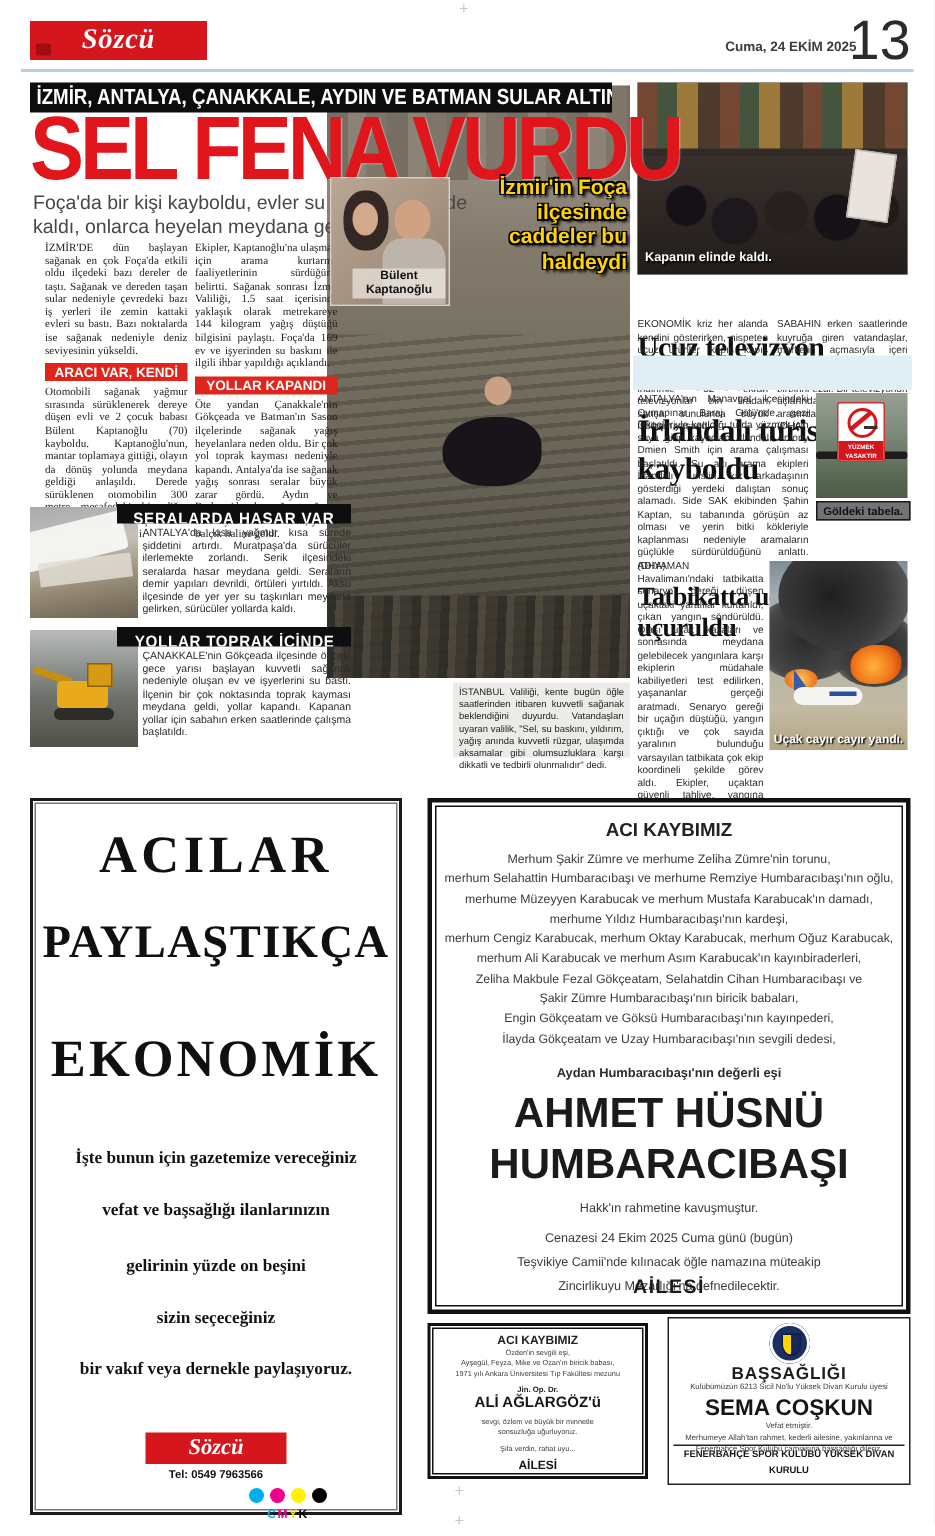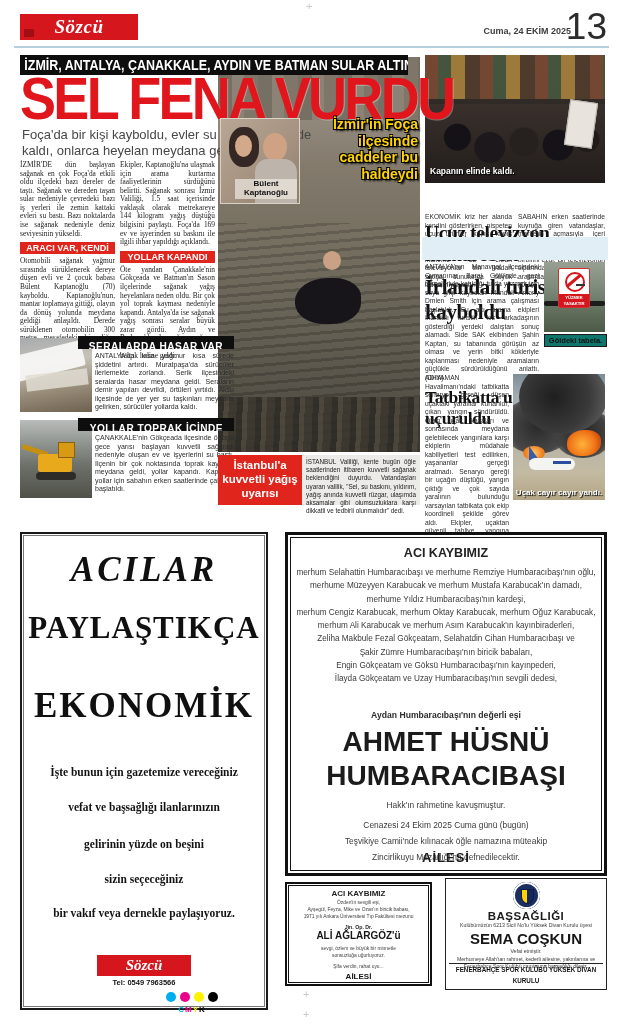--- a/index.html
+++ b/index.html
@@ -44,21 +44,21 @@
   .inset-photo .face1{position:absolute;left:14px;top:16px;width:17px;height:22px;background:#d3a98c;border-radius:50%;}
   .inset-photo .face2{position:absolute;left:42px;top:14px;width:24px;height:28px;background:#cfa284;border-radius:50%;}
   .inset-photo .shirt{position:absolute;left:34px;top:40px;width:42px;height:44px;background:#bdb4ac;border-radius:30% 30% 0 0;}
   .inset-caption{position:absolute;right:2px;bottom:4px;width:60px;text-align:center;color:#101010;
       font:700 8px "Liberation Sans",sans-serif;line-height:1.1;background:rgba(235,230,220,.75);padding:1px;}
 
   .photo-overlay-text{left:306px;top:116px;width:112px;text-align:right;z-index:7;
       color:#ffd400;font:700 14px "Liberation Sans",sans-serif;line-height:1.18;
       text-shadow:-1px -1px 0 #000,1px -1px 0 #000,-1px 1px 0 #000,1px 1px 0 #000,2px 2px 2px #000;}
 
-  .body-col{font:400 7.4px "Liberation Serif",serif;line-height:1.16;text-align:justify;color:#222;}
+  .body-col{font:400 7.4px "Liberation Serif",serif;line-height:1.16;text-align:justify;color:#222;margin-left:10px;}
   .col1{left:20px;top:161px;width:95px;}
   .col2{left:120px;top:161px;width:95px;}
   .red-sub{display:block;background:#e0251c;color:#fff;text-align:center;
       font:700 9px "Liberation Sans",sans-serif;line-height:12px;height:12px;margin:4px 0 3px 0;}
 
   .sidebar-photo{overflow:hidden;}
   .photo-box1{left:20px;top:338px;width:72px;height:74px;
       background:linear-gradient(170deg,#a7abae 0%,#c7c2b8 35%,#9b907c 65%,#6d614f 100%);}
   .photo-box1 .panel{position:absolute;left:-6px;top:10px;width:70px;height:26px;background:rgba(250,250,248,.9);transform:rotate(-14deg);border-radius:3px;}
   .photo-box1 .panel2{position:absolute;left:6px;top:34px;width:62px;height:16px;background:rgba(225,220,210,.85);transform:rotate(-7deg);}
@@ -109,21 +109,21 @@
   .lake-text{left:425px;top:263px;width:114px;}
   .lake-photo{left:544px;top:262px;width:61px;height:70px;overflow:hidden;
       background:linear-gradient(180deg,#98a093 0%,#7b8878 40%,#5d6b58 75%,#4c5a48 100%);}
   .lake-photo .boom{position:absolute;left:0;top:56%;width:100%;height:5px;background:#1c1c1c;border-radius:2px;}
   .sign{position:absolute;left:14px;top:6px;width:30px;height:38px;background:#fff;border:1px solid #c33;border-radius:2px;}
   .sign .pict{position:absolute;left:6px;top:3px;width:16px;height:16px;border:2px solid #d6161d;border-radius:50%;}
   .sign .pict::after{content:"";position:absolute;left:-2px;top:5px;width:18px;height:2.5px;background:#d6161d;transform:rotate(-40deg);}
   .sign .swimmer{position:absolute;left:9px;top:10px;width:9px;height:2px;background:#333;}
   .sign-text{position:absolute;left:0;bottom:0;width:100%;background:#d6161d;color:#fff;text-align:center;
       font:700 4.2px "Liberation Sans",sans-serif;line-height:1.3;padding:1px 0;}
-  .lake-caption{left:544px;top:334px;width:61px;background:#0f766e;border:1px solid #1a1a1a;text-align:center;
+  .lake-caption{left:544px;top:334px;width:61px;background:#737373;border:1px solid #1a1a1a;text-align:center;
       font:700 7.5px "Liberation Sans",sans-serif;line-height:11px;height:11px;color:#111;}
 
   .plane-head{left:425px;top:351px;width:183px;font-size:17.5px;}
   .plane-text{left:425px;top:374px;width:84px;}
   .plane-photo{left:513px;top:374px;width:92px;height:126px;overflow:hidden;
       background:linear-gradient(180deg,#7d8d97 0%,#a3adb2 18%,#c3baa2 78%,#b3a585 100%);}
   .smoke1{position:absolute;left:6px;top:-14px;width:88px;height:74px;border-radius:50%;
       background:radial-gradient(circle at 40% 50%,#1f1f1f 0%,#3a3a3a 55%,#565656 80%,transparent 100%);}
   .smoke2{position:absolute;left:-12px;top:24px;width:72px;height:56px;border-radius:50%;
       background:radial-gradient(circle at 50% 50%,#2a2a2a 0%,#474747 60%,transparent 100%);}
@@ -137,21 +137,21 @@
   .plane-tail{position:absolute;left:16px;top:72px;width:10px;height:14px;background:#3a5ba8;
       clip-path:polygon(0 0,100% 100%,0 100%);}
   .plane-stripe{position:absolute;left:40px;top:87px;width:18px;height:3px;background:#2b4f9e;}
   .plane-caption{position:absolute;left:0;bottom:3px;width:100%;text-align:center;color:#fff;
       font:700 8px "Liberation Sans",sans-serif;text-shadow:1px 1px 1px #000;}
 
   
   .ad-left{left:20px;top:532px;width:248px;height:478px;border:2px solid #1a1a1a;box-sizing:border-box;
       background:#fff;box-shadow:inset 0 0 0 1px #fff,inset 0 0 0 2px #777;}
   .ad-word{position:absolute;width:100%;text-align:center;font-family:"Liberation Serif",serif;font-weight:700;color:#101010;}
-  .ad-w1{top:16px;font-size:35px;letter-spacing:3px;font-style:italic;}
+  .ad-w1{top:16px;font-size:35px;letter-spacing:3px;}
   .ad-w2{top:76px;font-size:31px;letter-spacing:1px;}
   .ad-w3{top:152px;font-size:35px;letter-spacing:2px;}
   .ad-body{position:absolute;width:100%;text-align:center;font:700 11.5px "Liberation Serif",serif;color:#131313;}
   .ab1{top:232px;} .ab2{top:267px;} .ab3{top:304px;} .ab4{top:339px;} .ab5{top:373px;}
   .ad-logo{position:absolute;left:50%;top:421px;transform:translateX(-50%);width:94px;height:21px;background:#d6161d;
       display:flex;align-items:center;justify-content:center;}
   .ad-logo span{color:#fff;font:italic 700 15px "Liberation Serif",serif;}
   .ad-tel{position:absolute;top:444px;width:100%;text-align:center;font:700 7.5px "Liberation Sans",sans-serif;color:#111;}
 
   .cmyk-dots{left:166px;top:992px;display:flex;gap:4px;}
@@ -254,23 +254,20 @@
     <div class="digger-arm"></div>
     <div class="digger-body"></div>
     <div class="digger-cab"></div>
     <div class="digger-tracks"></div>
   </div>
   <div class="abs box-bar bar2">
     <span>YOLLAR TOPRAK İÇİNDE</span>
   </div>
   <div class="abs box-text text2">ÇANAKKALE'nin Gökçeada ilçesinde önceki gece yarısı başlayan kuvvetli sağanak nedeniyle oluşan ev ve işyerlerini su bastı. İlçenin bir çok noktasında toprak kayması meydana geldi, yollar kapandı. Kapanan yollar için sabahın erken saatlerinde çalışma başlatıldı.</div>
 
-  <div class="abs ist-label">
-    <span>İstanbul'a kuvvetli yağış uyarısı</span>
-  </div>
   <div class="abs ist-text">İSTANBUL Valiliği, kente bugün öğle saatlerinden itibaren kuvvetli sağanak beklendiğini duyurdu. Vatandaşları uyaran valilik, "Sel, su baskını, yıldırım, yağış anında kuvvetli rüzgar, ulaşımda aksamalar gibi olumsuzluklara karşı dikkatli ve tedbirli olunmalıdır" dedi.</div>
 
   <div class="abs tv-photo">
     <div class="shelves"></div>
     <div class="crowd"></div>
     <div class="tv-box"></div>
   </div>
   <div class="abs tv-caption">Kapanın elinde kaldı.</div>
   <div class="abs story-head tv-head">Ucuz televizyon muharebesi</div>
   <div class="abs agency-col tv-col1">EKONOMİK kriz her alanda kendini gösterirken, nispeten ucuz ürünler kapış kapış satılıyor. Konya'nın Selçuklu ilçesinde bir markette özel indirimle 32 ekran televizyonlar bin liradan satışa sunulunca büyük izdiham yaşandı.</div>
@@ -331,20 +328,21 @@
   <div class="abs cmyk-word">
     <span style="color:#00aeef">C</span><span style="color:#ec008c">M</span><span style="color:#f5e400">Y</span><span style="color:#000">K</span>
   </div>
   <div class="reg-cross" style="left:303px;top:988px;">+</div>
   <div class="reg-cross" style="left:303px;top:1008px;">+</div>
 
   <div class="abs obit-main">
     <div class="obit-inner">
       <div class="obit-title">ACI KAYBIMIZ</div>
       <div class="obit-lines">
+        <div>Merhum Şakir Zümre ve merhume Zeliha Zümre'nin torunu,</div>
         <div>merhum Selahattin Humbaracıbaşı ve merhume Remziye Humbaracıbaşı'nın oğlu,</div>
         <div>merhume Müzeyyen Karabucak ve merhum Mustafa Karabucak'ın damadı,</div>
         <div>merhume Yıldız Humbaracıbaşı'nın kardeşi,</div>
         <div>merhum Cengiz Karabucak, merhum Oktay Karabucak, merhum Oğuz Karabucak,</div>
         <div>merhum Ali Karabucak ve merhum Asım Karabucak'ın kayınbiraderleri,</div>
         <div>Zeliha Makbule Fezal Gökçeatam, Selahatdin Cihan Humbaracıbaşı ve</div>
         <div>Şakir Zümre Humbaracıbaşı'nın biricik babaları,</div>
         <div>Engin Gökçeatam ve Göksü Humbaracıbaşı'nın kayınpederi,</div>
         <div>İlayda Gökçeatam ve Uzay Humbaracıbaşı'nın sevgili dedesi,</div>
       </div>

